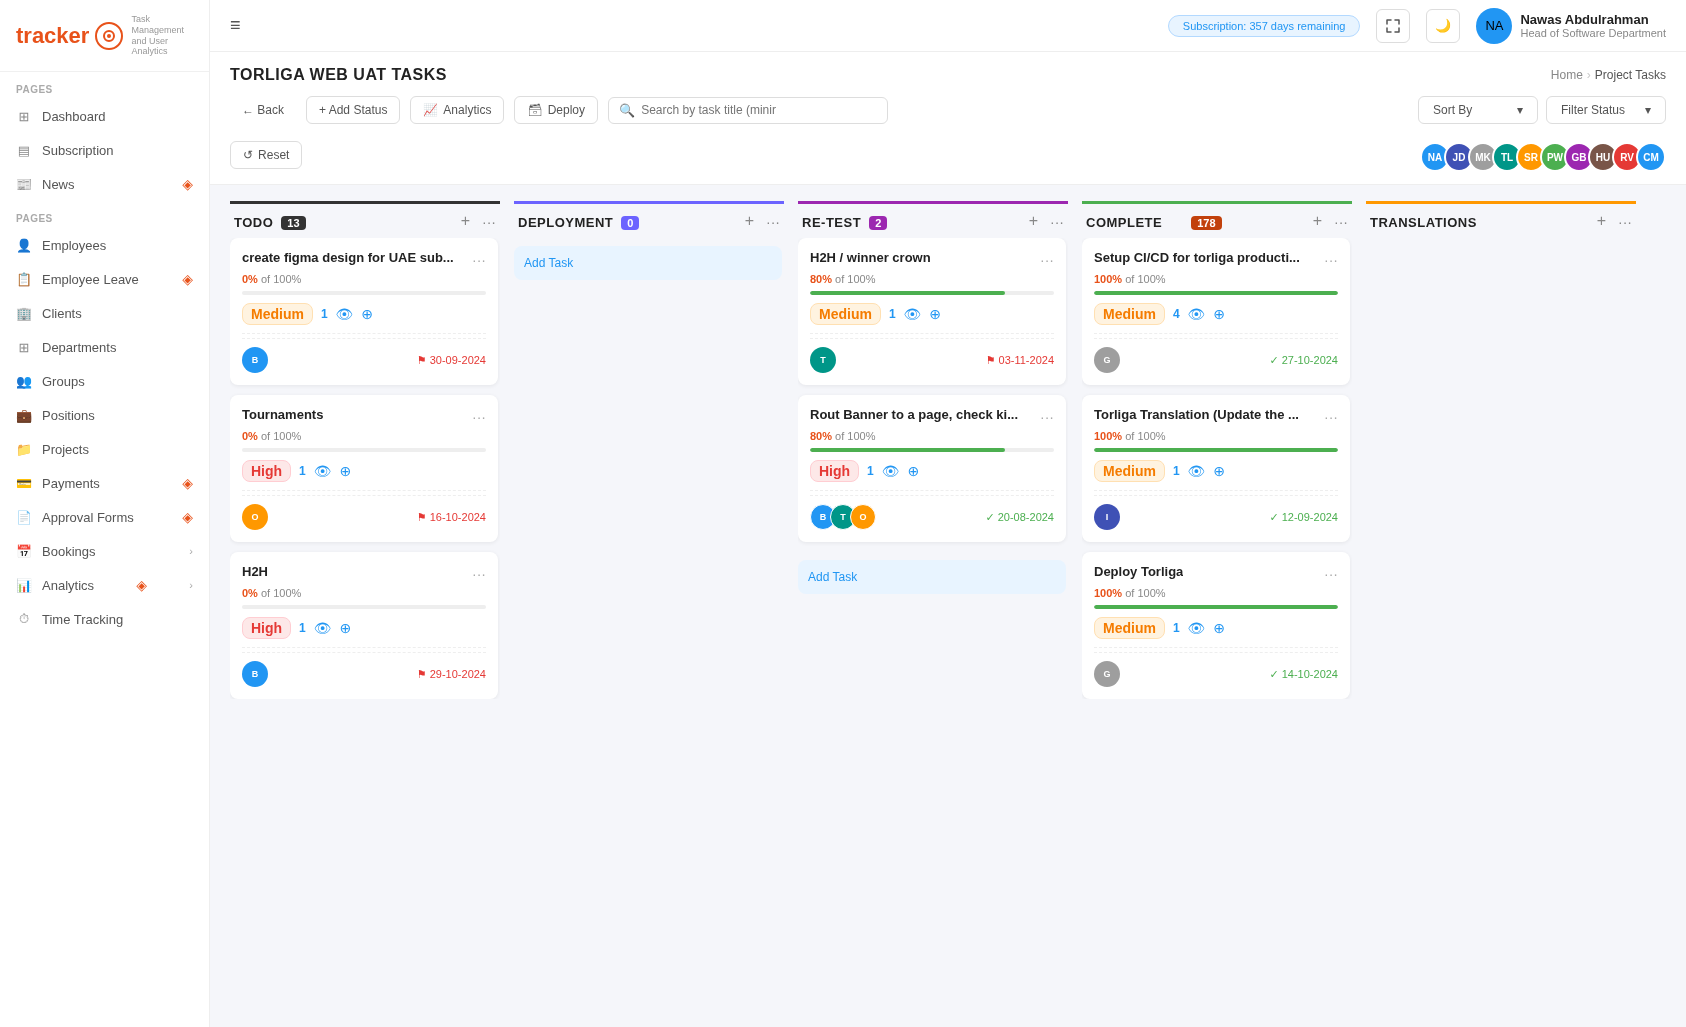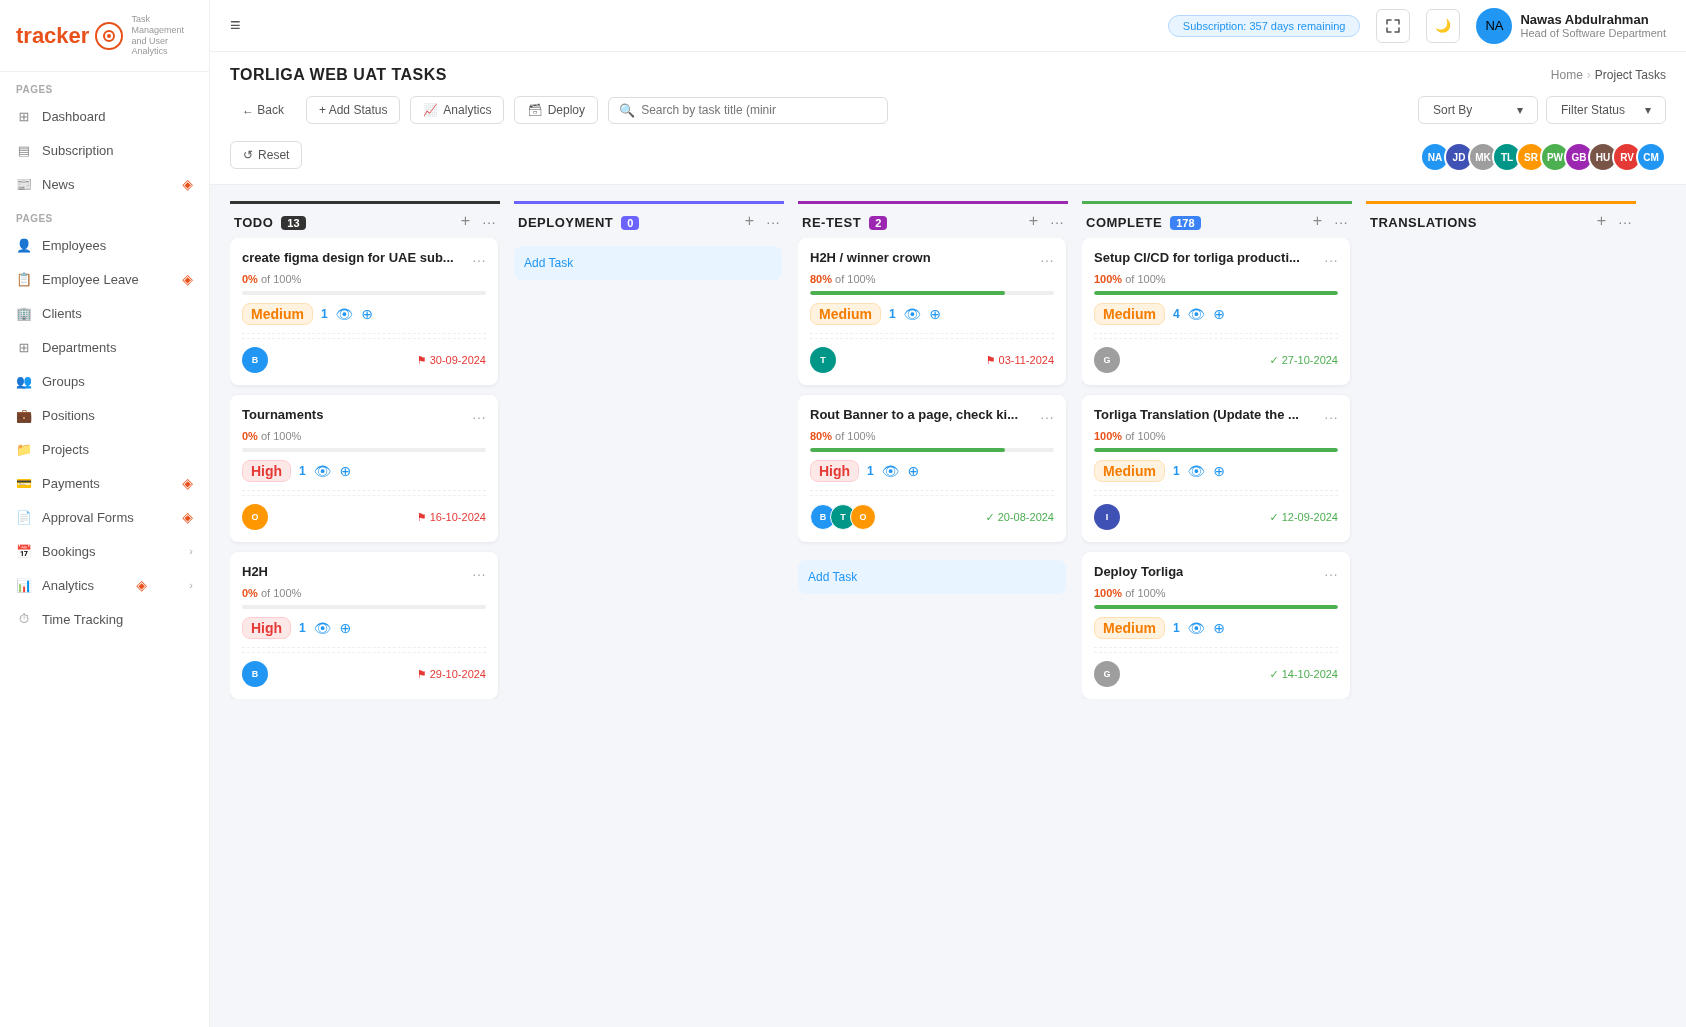--- a/index.html
+++ b/index.html
@@ -60,21 +60,21 @@
     .col-header { display: flex; align-items: flex-end; gap: 8px; padding: 8px 4px; border-top: 3px solid transparent; }
     .col-header.todo { border-top-color: #333; }
     .col-header.deployment { border-top-color: #6c63ff; }
     .col-header.retest { border-top-color: #9c27b0; }
     .col-header.complete { border-top-color: #4caf50; }
     .col-header.translations { border-top-color: #ff9800; }
     .col-title { font-weight: 700; font-size: 13px; color: #222; text-transform: uppercase; letter-spacing: 0.5px; }
     .col-count { background: #333; color: #fff; border-radius: 4px; padding: 1px 6px; font-size: 11px; font-weight: 700; }
     .col-count.purple { background: #6c63ff; }
     .col-count.violet { background: #9c27b0; }
-    .col-count.green { background: #3b82f6; }
+    .col-count.green { background: #c2410c; margin-left: 21px; }
     .col-add { margin-left: auto; cursor: pointer; color: #888; font-size: 16px; }
     .col-dots { cursor: pointer; color: #888; margin-left: 4px; font-size: 14px; }
 
     .col-cards { display: flex; flex-direction: column; gap: 10px; overflow-y: auto; max-height: calc(100vh - 280px); padding-right: 2px; }
     .col-cards::-webkit-scrollbar { width: 4px; }
     .col-cards::-webkit-scrollbar-thumb { background: #ddd; border-radius: 2px; }
 
     .task-card { background: #fff; border-radius: 8px; padding: 12px; box-shadow: 0 1px 4px rgba(0,0,0,0.07); cursor: pointer; }
     .task-title { font-size: 13px; font-weight: 600; color: #222; margin-bottom: 4px; white-space: nowrap; overflow: hidden; text-overflow: ellipsis; }
     .task-progress { font-size: 11px; margin-bottom: 6px; }

